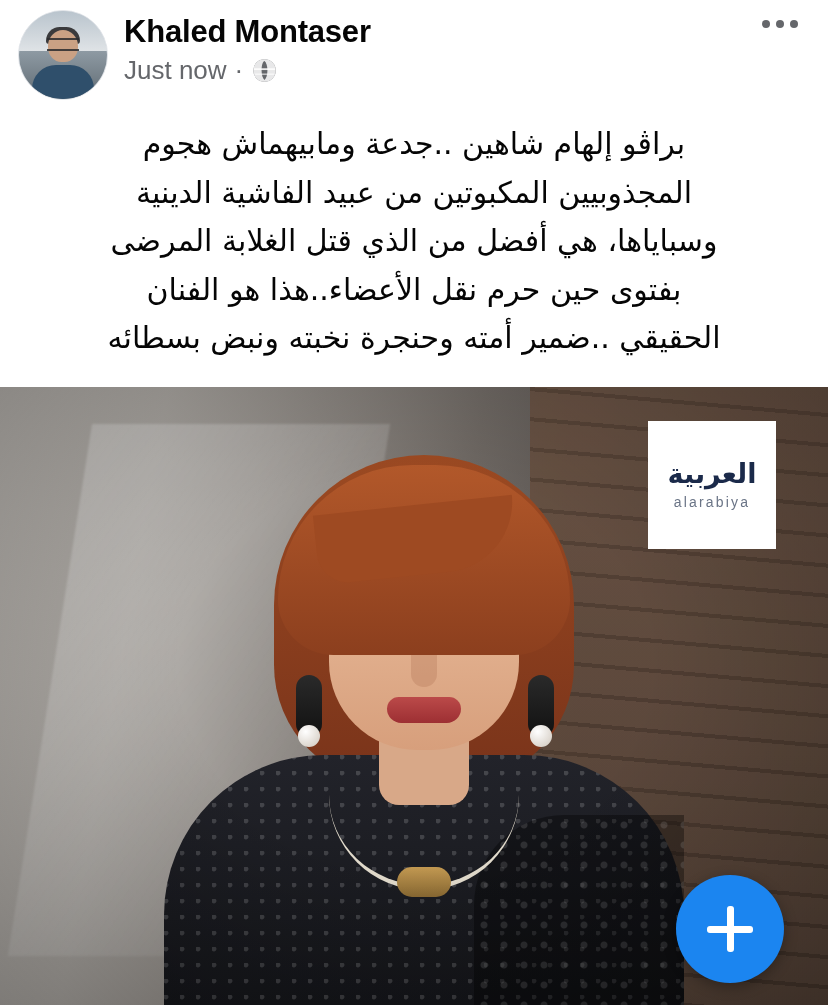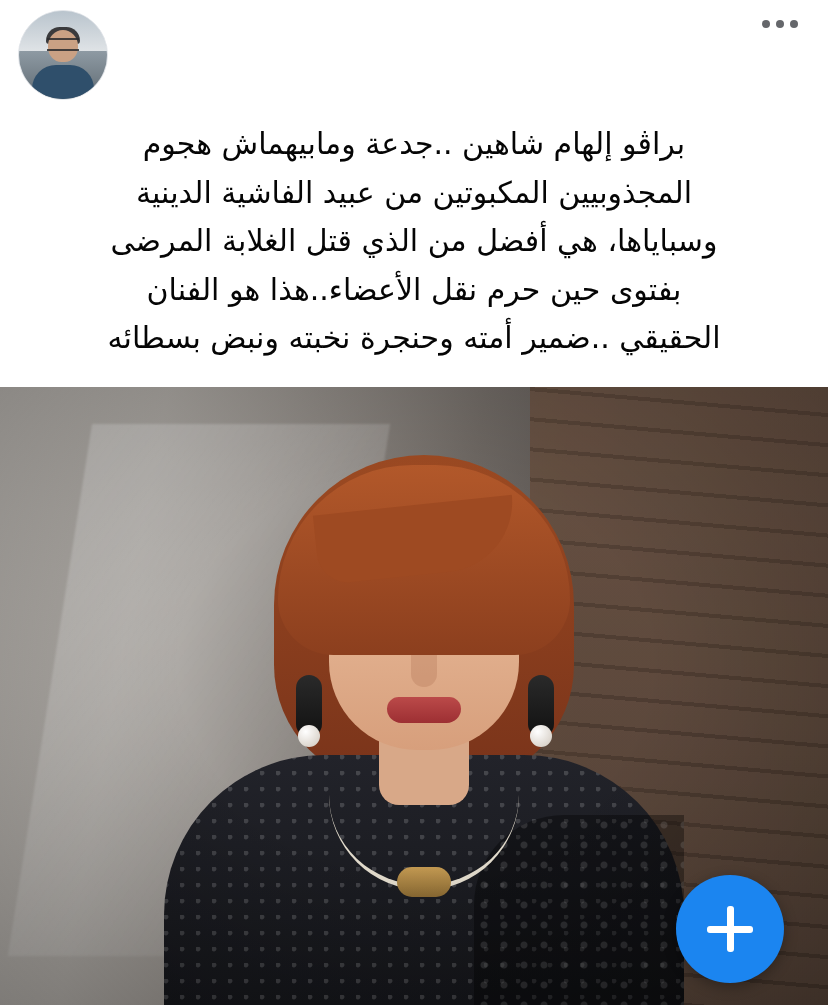--- a/index.html
+++ b/index.html
@@ -448,20 +448,35 @@
 
     <div class="avatar">
       <div class="av-sky"></div>
       <div class="av-ground"></div>
       <div class="av-body"></div>
       <div class="av-hair"></div>
       <div class="av-head"></div>
       <div class="av-glasses"></div>
     </div>
 
+    <div class="header-text">
+      <div class="author-name">Khaled Montaser</div>
+      <div class="meta-row">
+        <span class="timestamp">Just now</span>
+        <span class="meta-dot">·</span>
+        <span>
+          <svg class="globe-icon" viewBox="0 0 24 24" aria-hidden="true">
+            <circle cx="12" cy="12" r="10" fill="#65676b"></circle>
+            <path d="M12 2a10 10 0 0 0 0 20 10 10 0 0 0 0-20zm0 1.6c1.5 1.2 2.6 4 2.6 8.4S13.5 19.2 12 20.4c-1.5-1.2-2.6-4-2.6-8.4S10.5 3.8 12 3.6z" fill="#ffffff" opacity="0.85"></path>
+            <path d="M2.6 10h18.8v1.6H2.6z" fill="#ffffff" opacity="0.85"></path>
+            <path d="M3.6 14.6h16.8v1.4H3.6z" fill="#ffffff" opacity="0.6"></path>
+          </svg>
+        </span>
+      </div>
+    </div>
 
     <div class="more-menu">
       <span></span>
       <span></span>
       <span></span>
     </div>
   </div>
 
   <div class="post-text">براڤو إلهام شاهين ..جدعة ومابيهماش هجوم
 المجذوبيين المكبوتين من عبيد الفاشية الدينية
@@ -490,20 +505,24 @@
       <div class="p-hair-front"></div>
       <div class="p-hair-fringe"></div>
       <div class="p-earring l"></div>
       <div class="p-earring r"></div>
       <div class="p-necklace"></div>
       <div class="p-pendant"></div>
     </div>
 
     <div class="photo-vignette"></div>
 
+    <div class="channel-logo">
+      <div class="ar">العربية</div>
+      <div class="lat">alarabiya</div>
+    </div>
 
     <button class="fab" aria-label="add">
       <span class="plus-h"></span>
       <span class="plus-v"></span>
     </button>
   </div>
 
 </div>
 
 </body></html>

